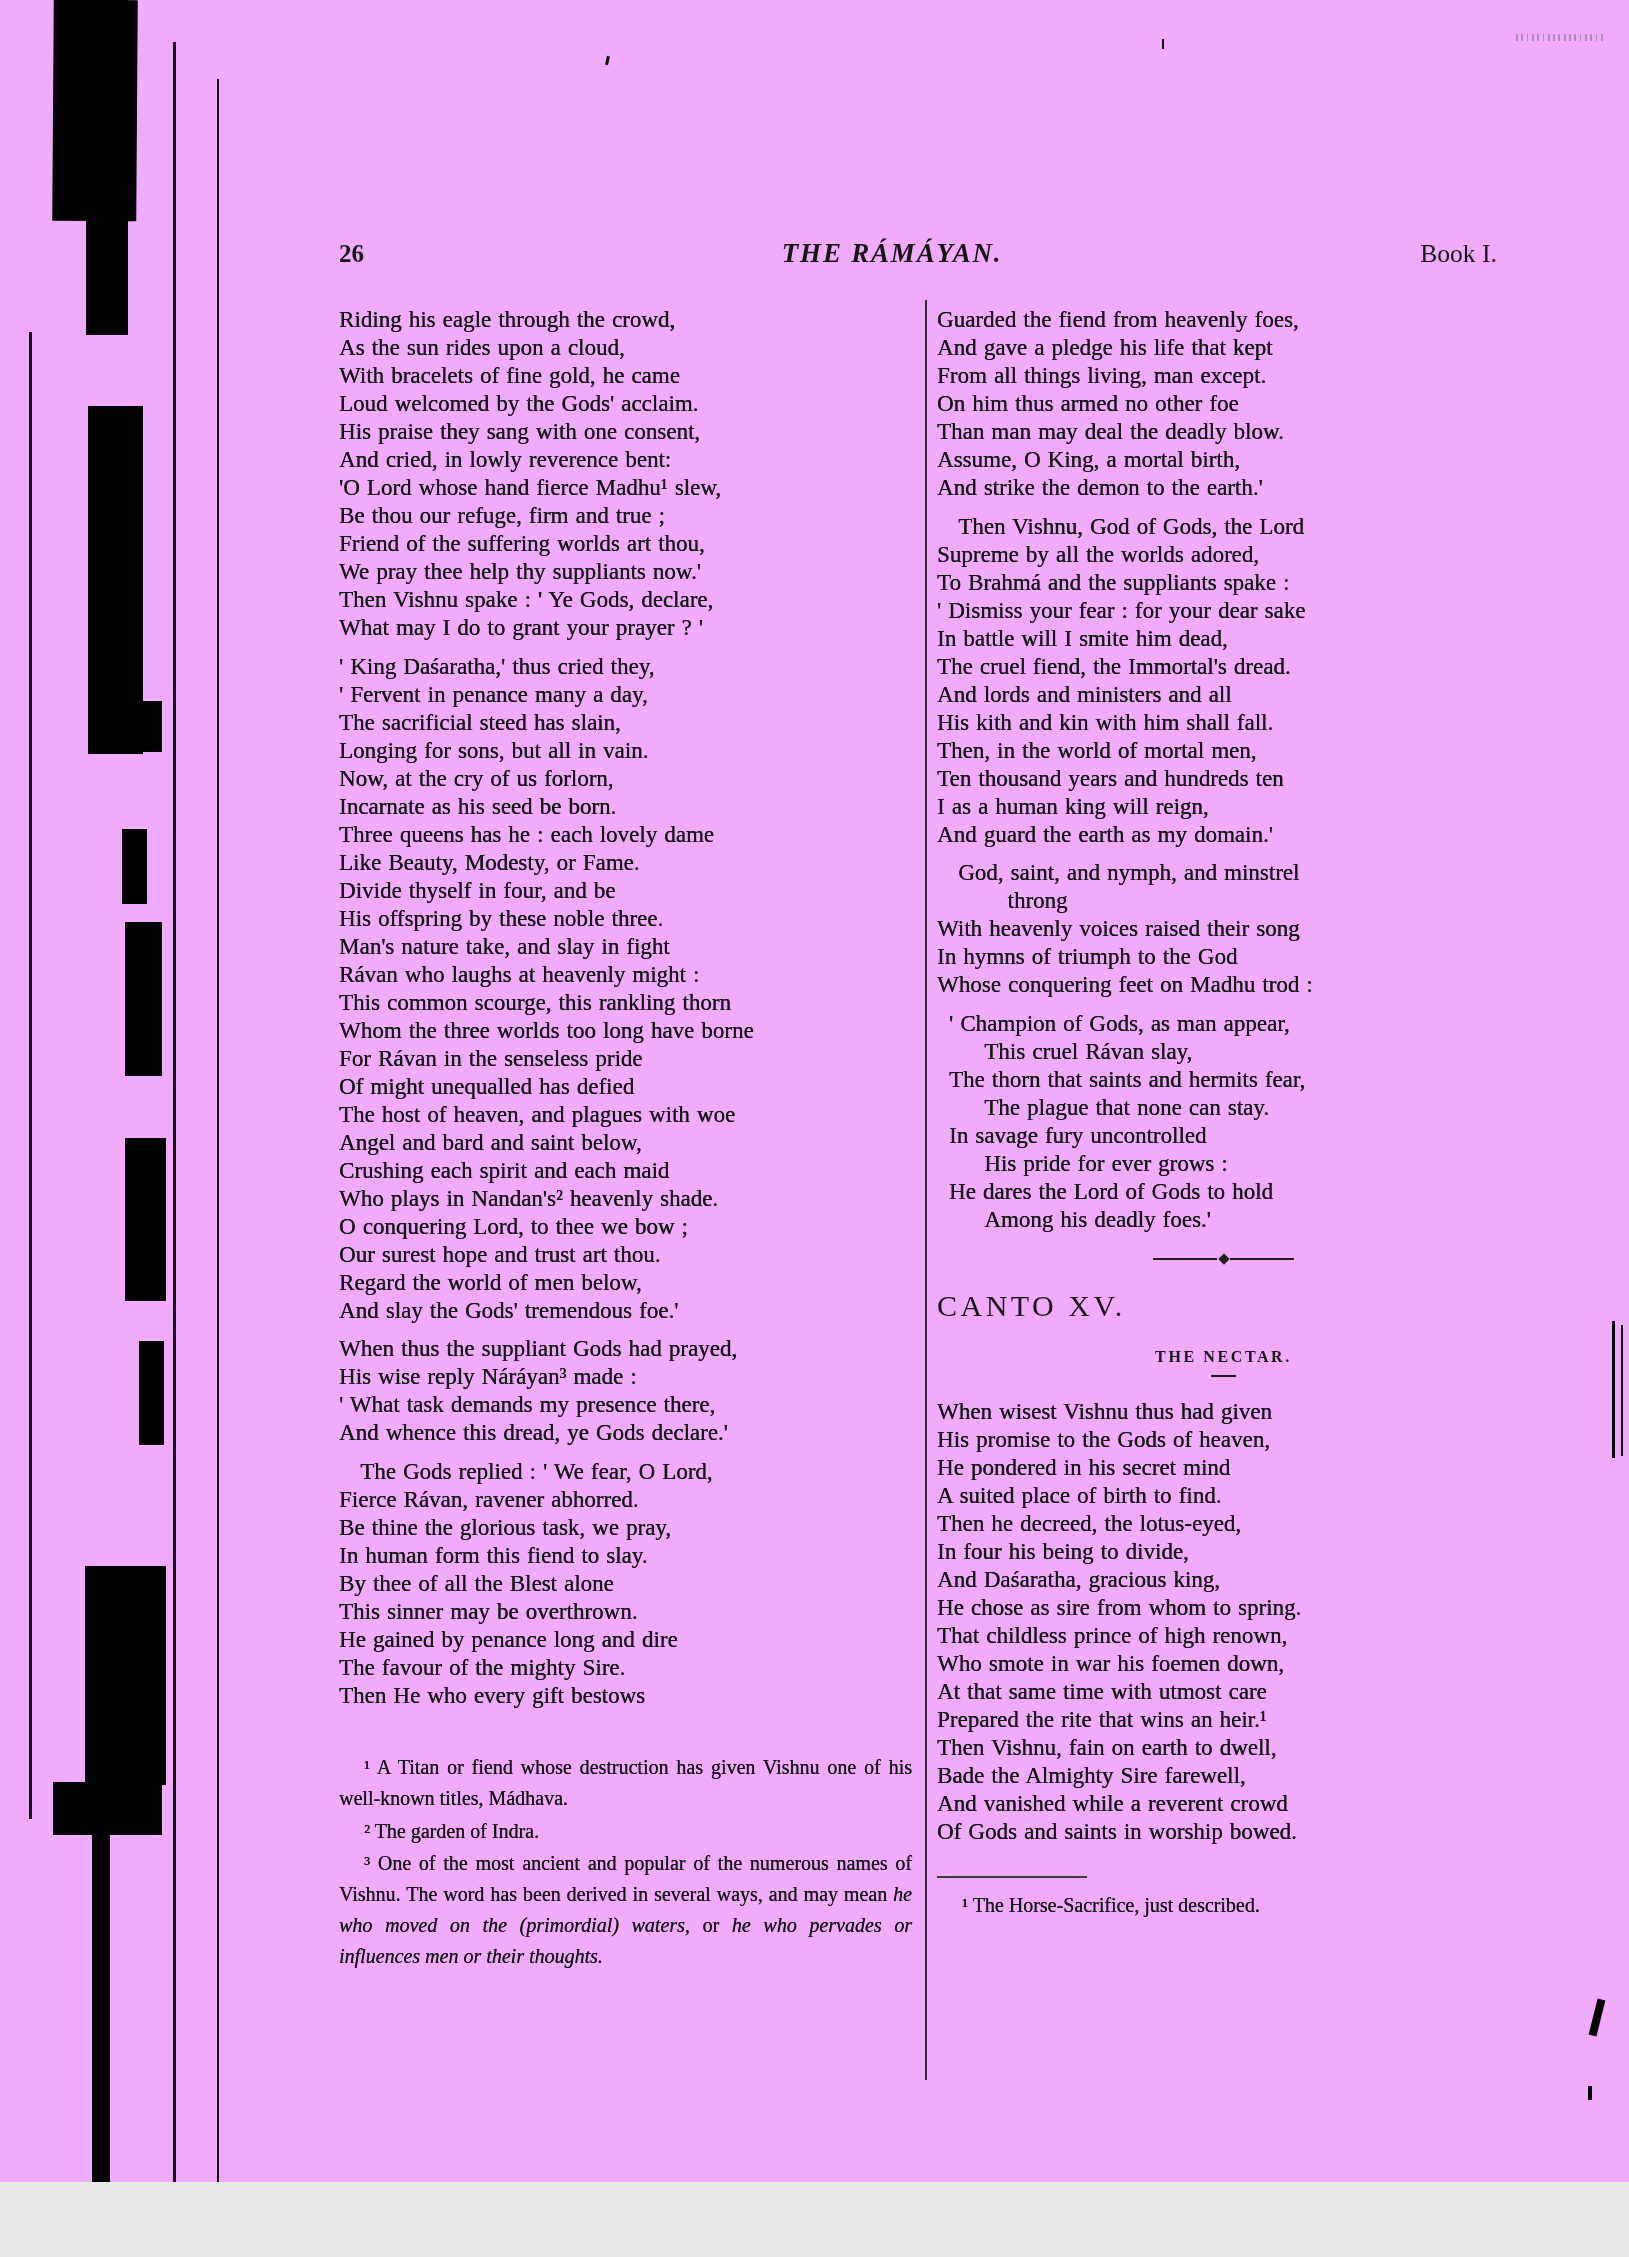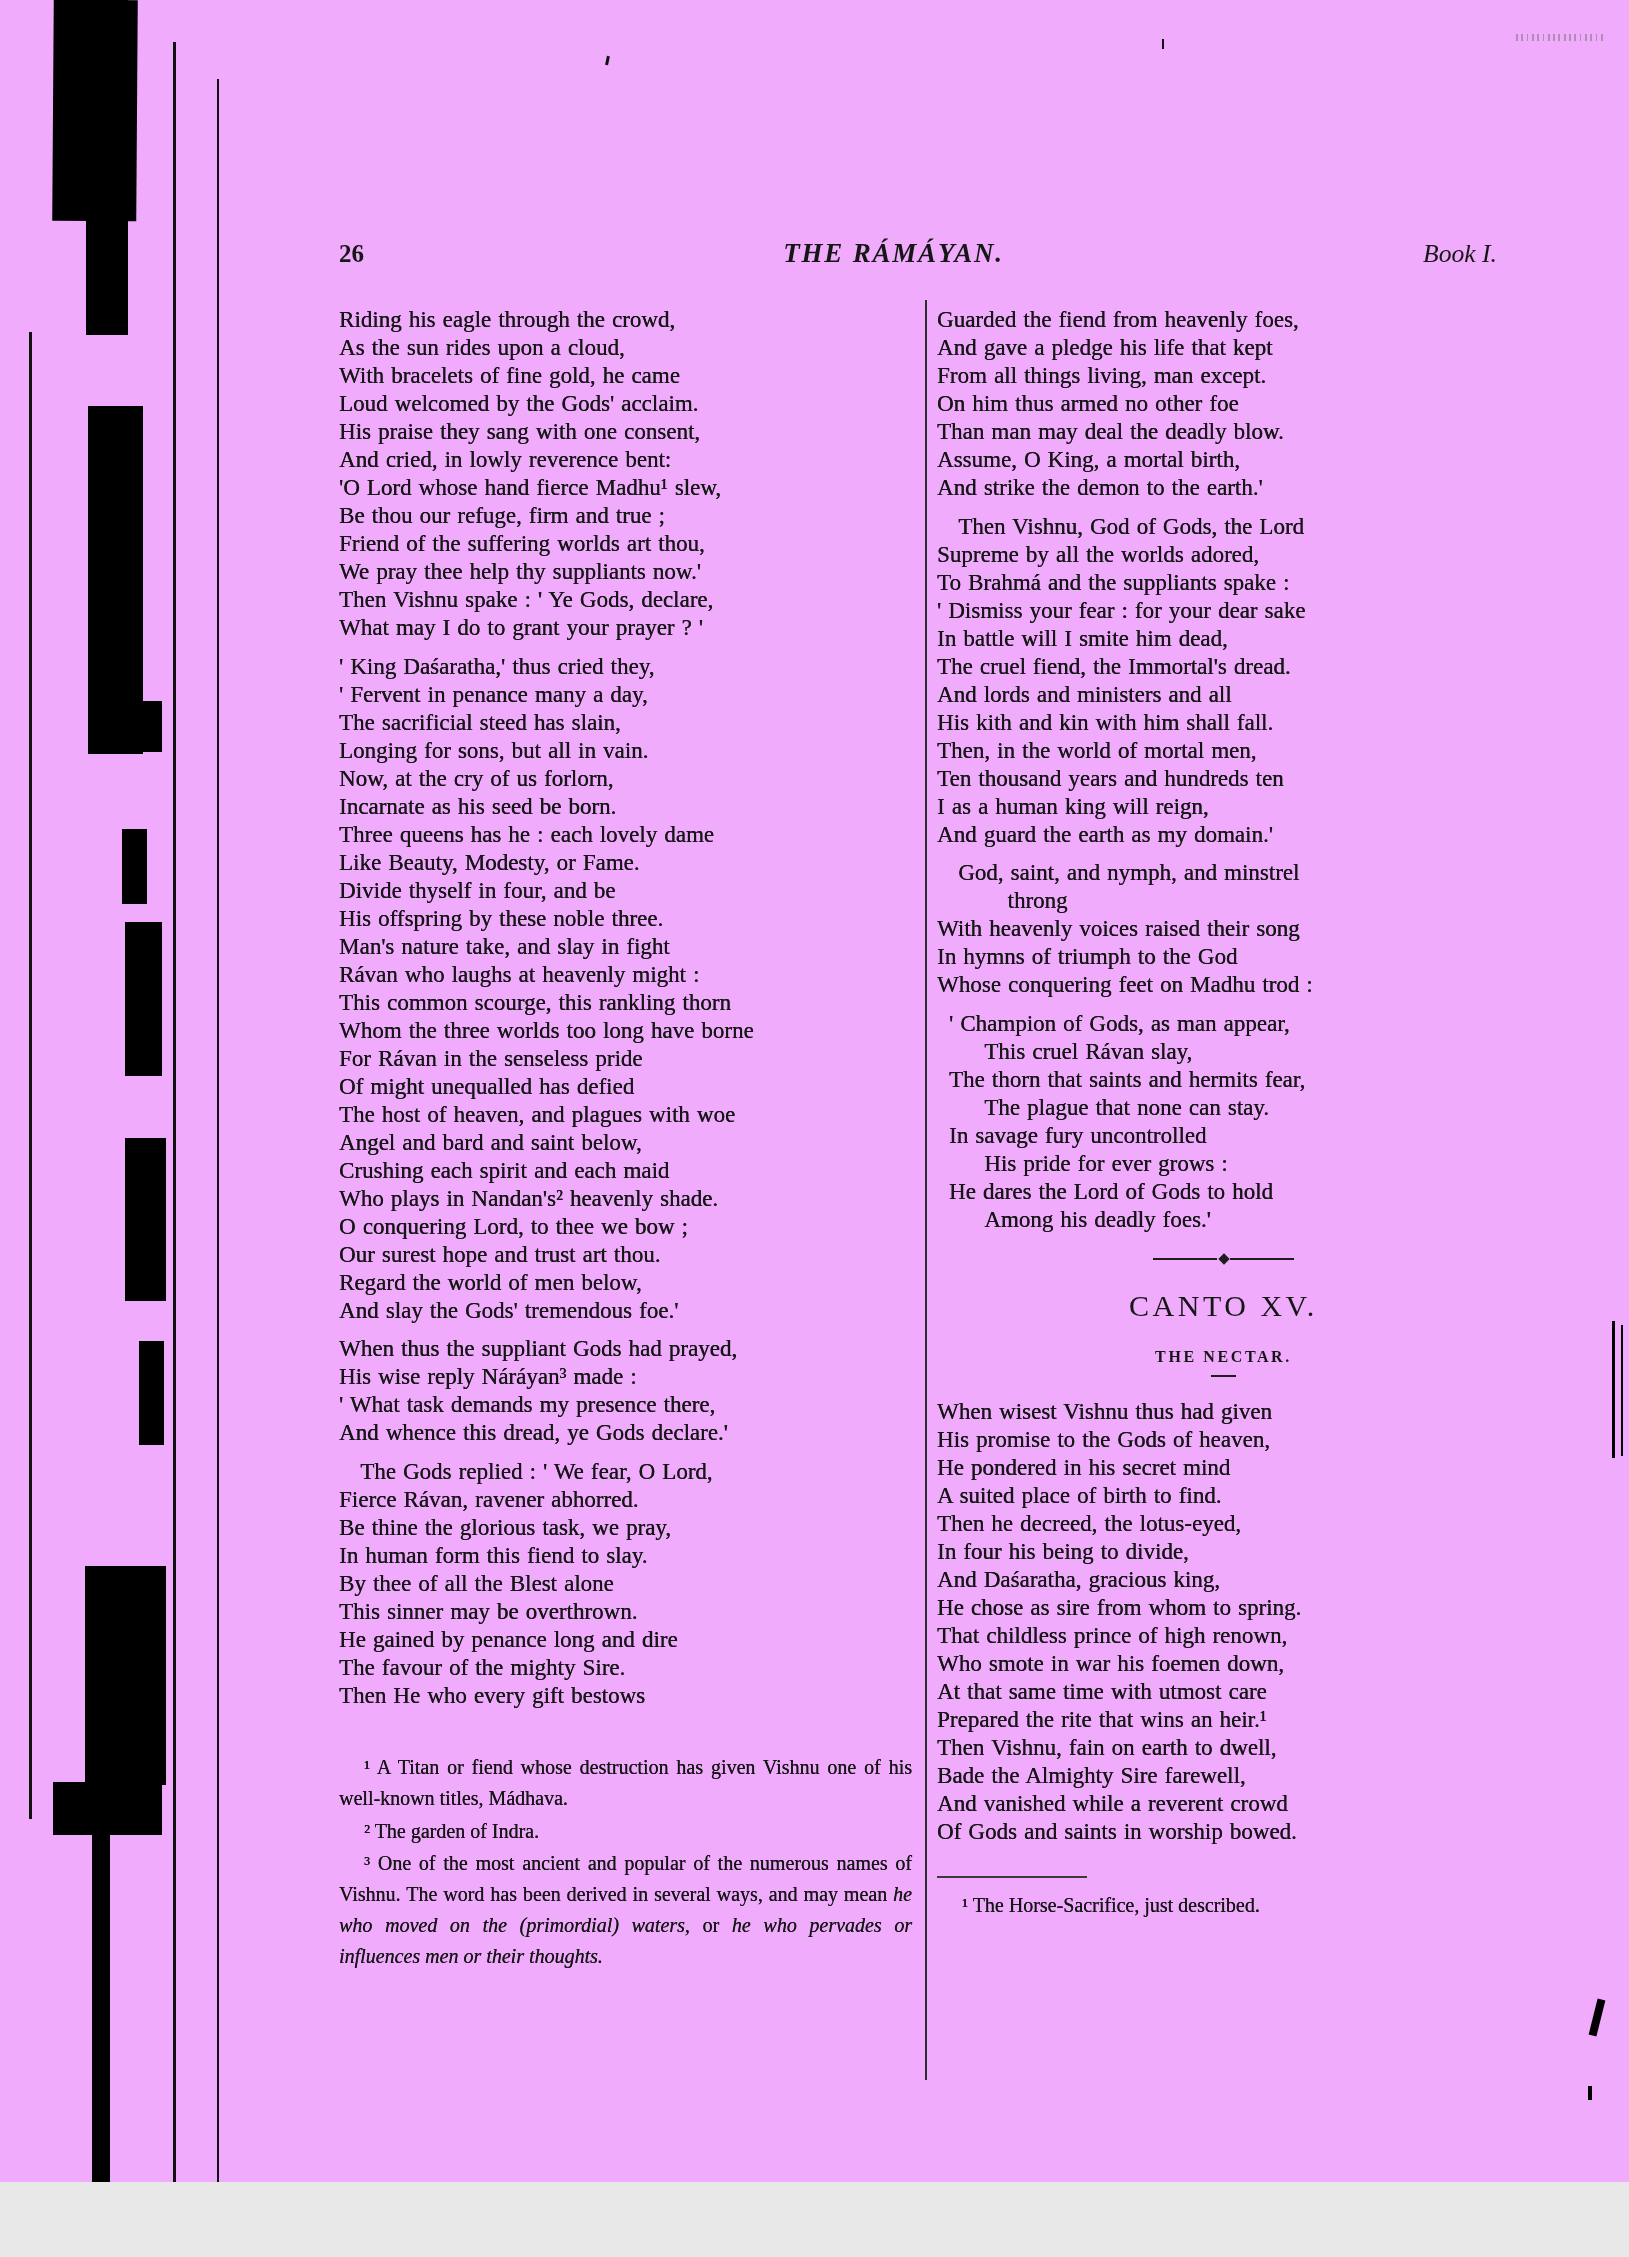--- a/index.html
+++ b/index.html
@@ -11,21 +11,21 @@
     font-family:"Liberation Serif","DejaVu Serif",serif;
     color:#161616;
   }
   
   .page-header{
     position:absolute;left:339px;right:132px;top:238px;
     display:flex;justify-content:space-between;align-items:baseline;
   }
   .page-number{font-size:25px;font-weight:bold;}
   .page-title{font-size:27px;font-weight:bold;font-style:italic;letter-spacing:1.8px;}
-  .book-label{font-size:25.6px;font-style:italic;}
+  .book-label{font-size:25.6px;}
   
   .col{position:absolute;top:306px;width:573px;}
   .col-left{left:339px;}
   .col-right{left:937px;}
   .col-divider{
     position:absolute;left:925px;top:300px;width:1.8px;height:1780px;
     background:#2e2e2e;
   }
   .stanza{
     white-space:pre-wrap;
@@ -46,21 +46,21 @@
   .footnote i{font-style:italic;}
   .fn-rule{width:150px;height:1.8px;background:#3a3a3a;margin:30px 0 12.4px 0;}
   
   .canto-divider{
     margin:21px auto 26.5px auto;width:141px;
     display:flex;align-items:center;justify-content:center;
   }
   .canto-divider .dl{flex:1;height:1.8px;background:#1d1d1d;}
   .canto-divider .diamond{width:8px;height:8px;background:#1d1d1d;transform:rotate(45deg);margin:0 2.6px;}
   .canto-heading{
-    text-align:center;font-size:30px;font-weight:normal;
+    font-size:30px;font-weight:normal;
     letter-spacing:3.5px;margin:0 0 25px 0;
   }
   .canto-subheading{
     text-align:center;font-size:16px;font-weight:bold;
     letter-spacing:2.6px;margin:0;
   }
   .sub-rule{width:25px;height:1.8px;background:#1d1d1d;margin:8.8px auto 21px auto;}
   
   .artifacts{position:absolute;inset:0;pointer-events:none;}
   .art{position:absolute;background:#000;}

